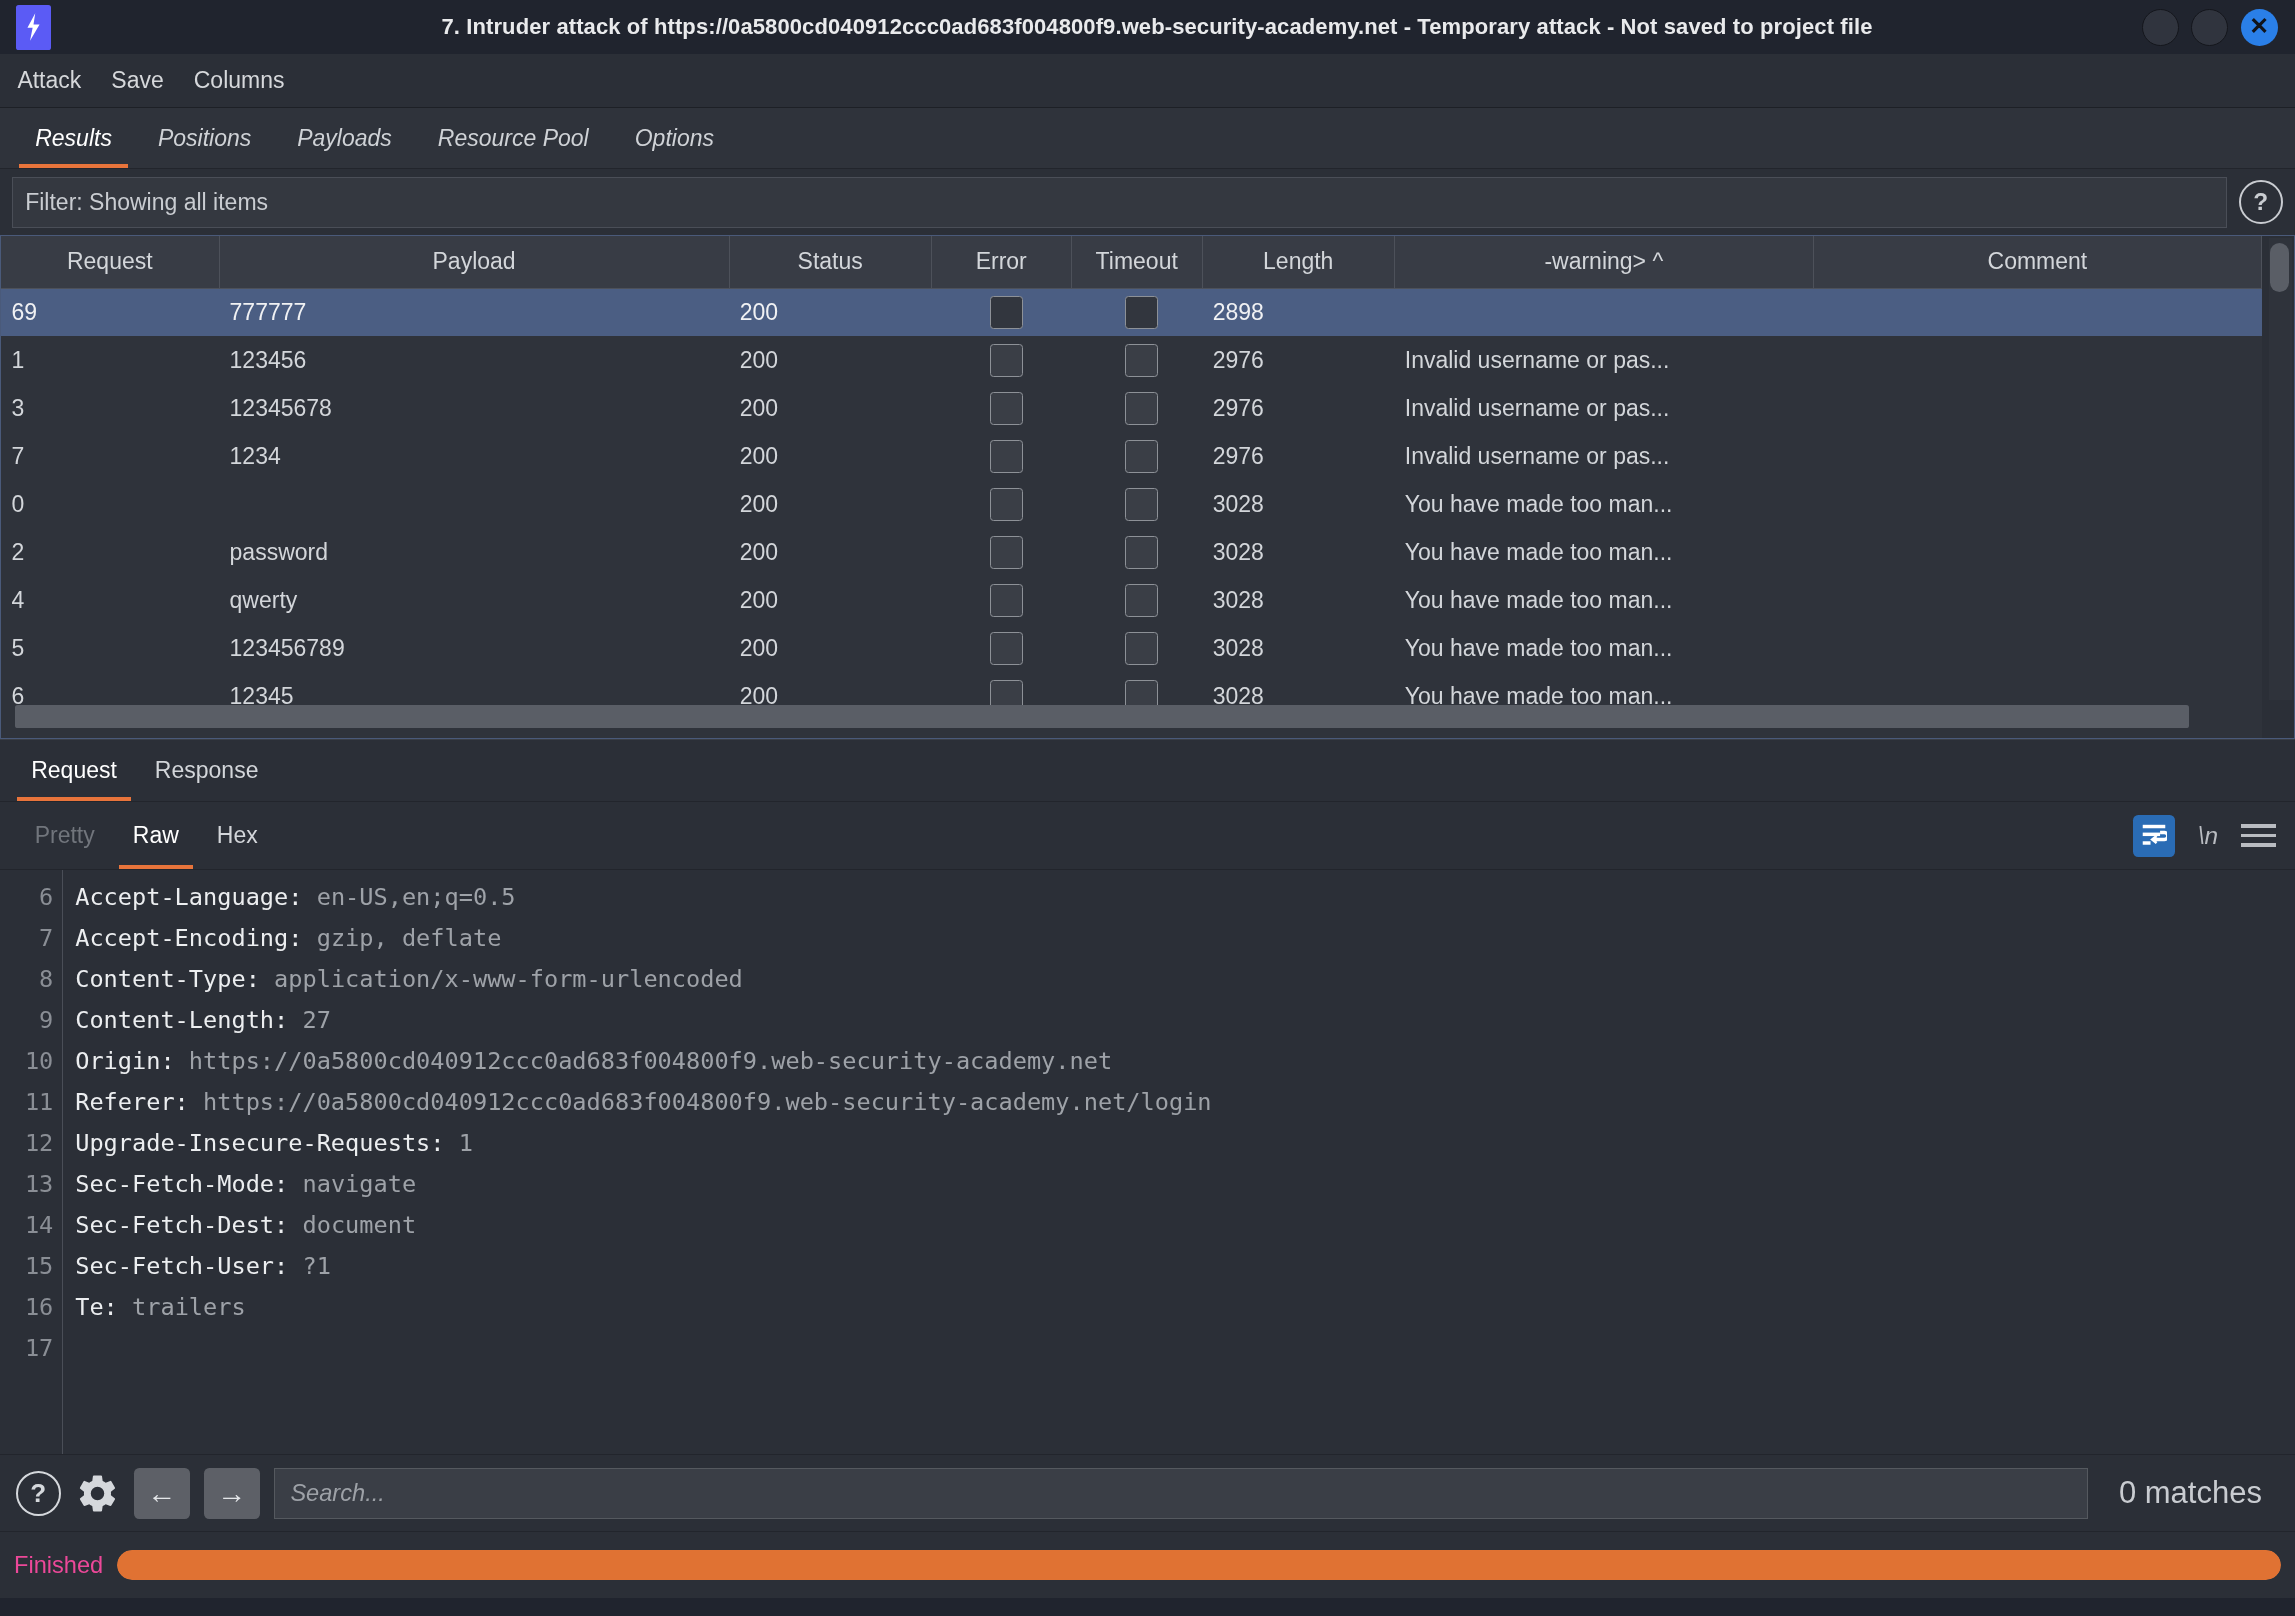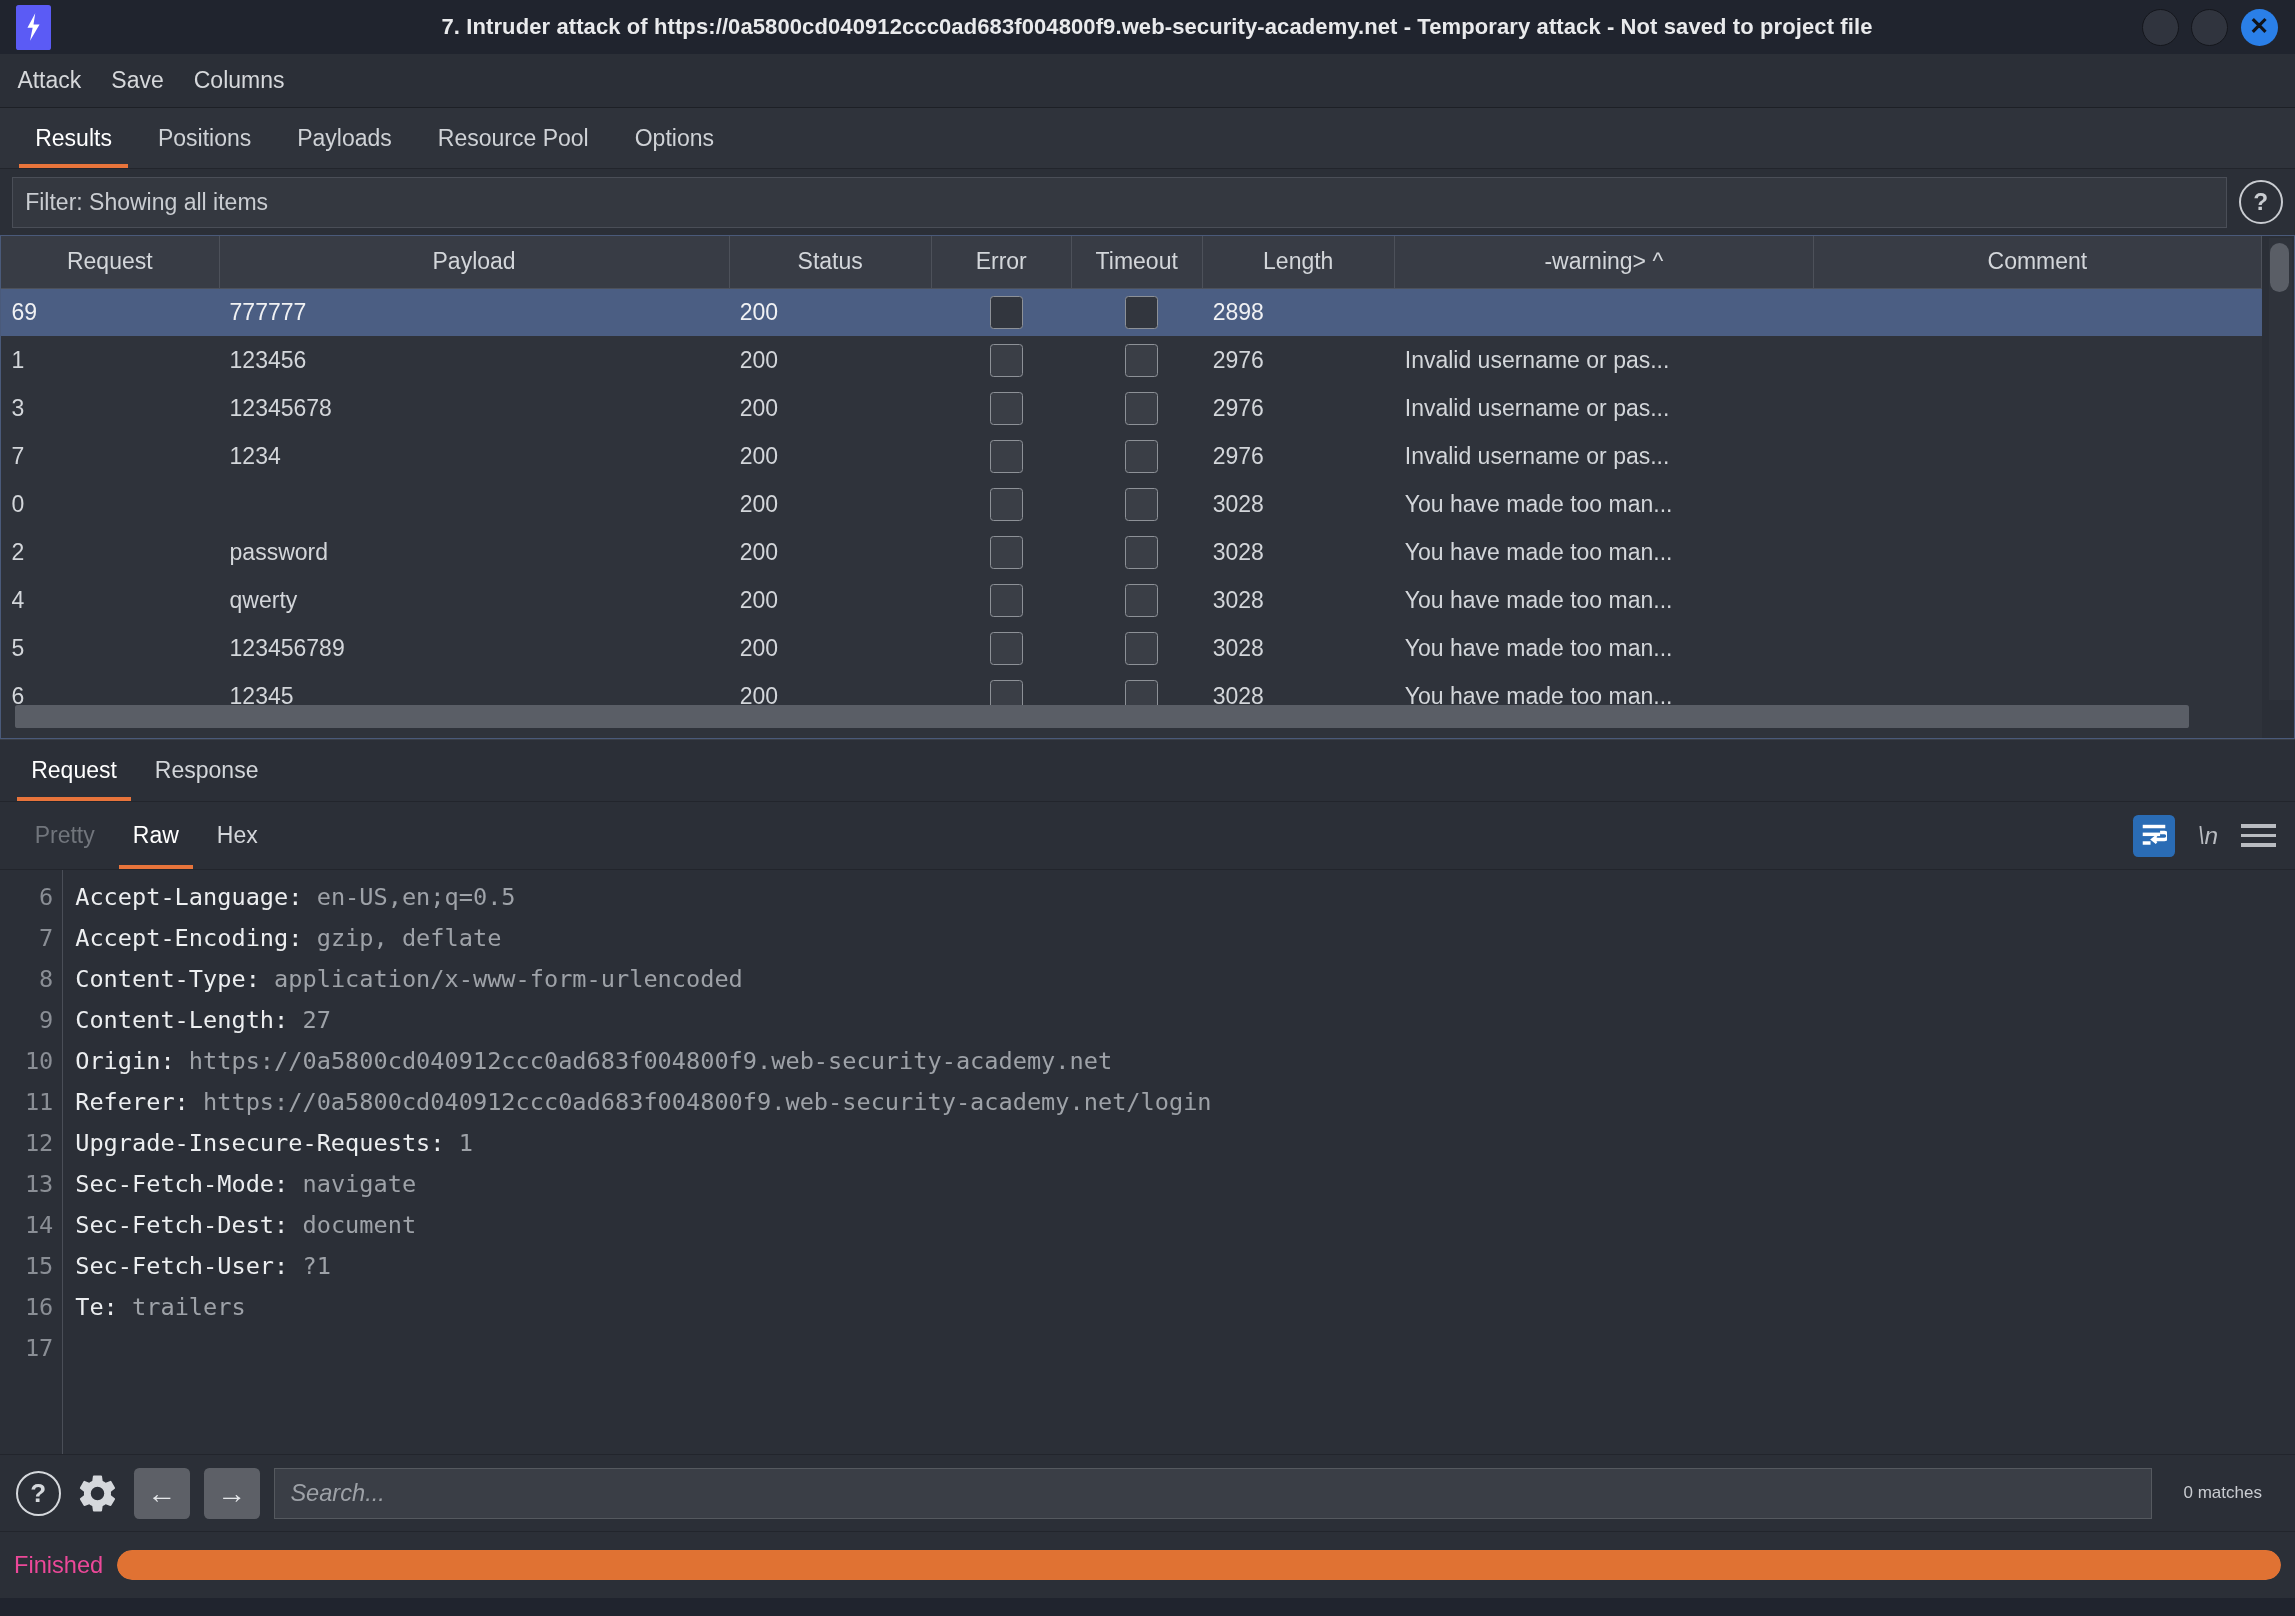--- a/index.html
+++ b/index.html
@@ -67,20 +67,21 @@
     color: #d6d8db; font-size: 23px;
   }
 
   
   .tabstrip {
     height: 61px; flex: 0 0 61px;
     background: #2f333b;
     display: flex; align-items: stretch;
     padding-left: 12.2px;
     border-bottom: 0.9px solid #22252c;
+    font-style: italic;
   }
   .tab {
     display: flex; align-items: center;
     padding: 0 23px;
     color: #cfd2d6; font-size: 23px;
     position: relative;
   }
   .tab.active { color: #ffffff; }
   .tab.active::after {
     content: ""; position: absolute;
@@ -266,21 +267,21 @@
     background: #5d6067; border-radius: 5.2px;
     display: flex; align-items: center; justify-content: center;
     color: #e4e6e9; font-size: 29px;
   }
   .searchinput {
     flex: 1 1 auto; height: 51px;
     background: #3a3e46; border: 0.9px solid #55595f;
     display: flex; align-items: center; padding-left: 15.7px;
     color: #9da1a7; font-size: 23.6px; font-style: italic;
   }
-  .matches { color: #c9ccd1; font-size: 17px; padding: 0 17.4px; white-space: nowrap; }
+  .matches { color: #c9ccd1; font-size: 31px; padding: 0 17.4px; white-space: nowrap; }
 
   
   .statusbar {
     flex: 0 0 66px;
     background: #2b2f37;
     display: flex; align-items: center;
     padding: 0 14px; gap: 14px;
   }
   .status-label { color: #ec4899; font-size: 23.6px; white-space: nowrap; }
   .progress-track {

